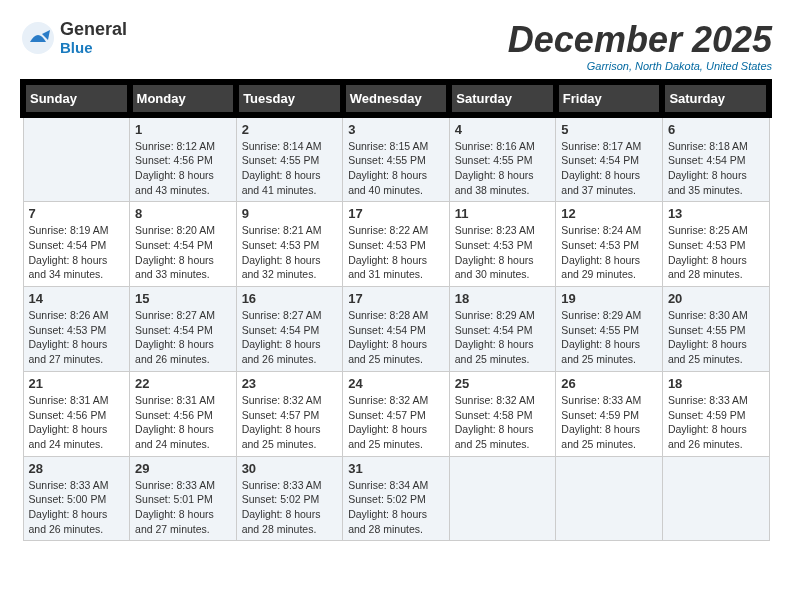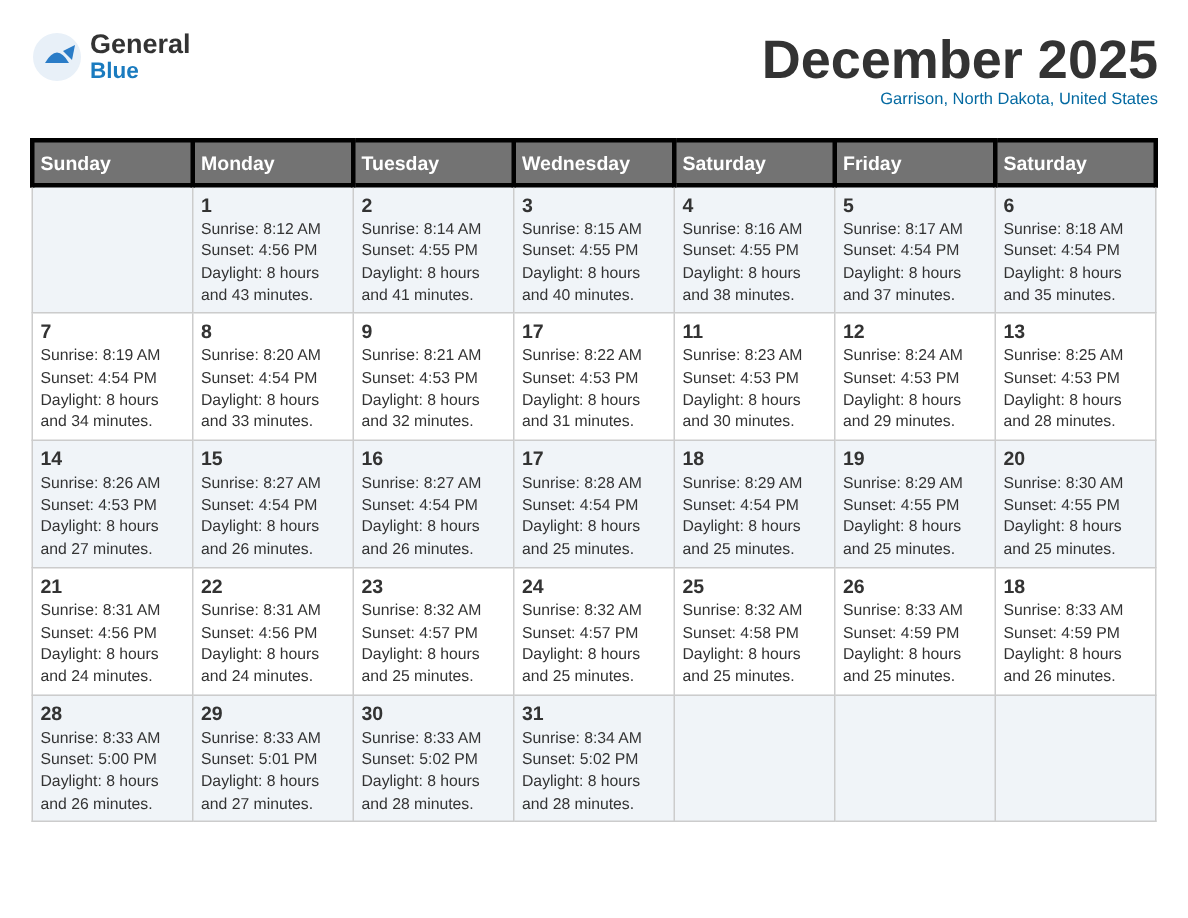--- a/index.html
+++ b/index.html
@@ -7,58 +7,59 @@
       font-family: Arial, sans-serif;
       background: #fff;
       width: 792px;
       min-height: 612px;
       padding: 20px;
     }
     .header {
       display: flex;
       justify-content: space-between;
       align-items: flex-start;
-      margin-bottom: 20px;
+      margin-bottom: 7px;
     }
     .logo {
       display: flex;
       flex-direction: column;
       align-items: flex-start;
     }
     .logo-row {
       display: flex;
       align-items: center;
       gap: 4px;
     }
     .title-block {
       text-align: right;
+      font-style: italic;
     }
     .month-title {
       font-size: 36px;
       font-weight: bold;
       color: #333;
       line-height: 1.1;
     }
     .location-title {
       font-size: 11px;
       color: #0369a1;
     }
     table {
       width: 100%;
       border-collapse: collapse;
       table-layout: fixed;
     }
     thead tr th {
-      background-color: #737373;
+      background-color: #404040;
       color: #fff;
       font-size: 13px;
       font-weight: bold;
       padding: 6px 4px;
       text-align: left;
-      border: 3px solid #000000;
+      border: 6px solid #000000;
     }
     tbody tr td {
       vertical-align: top;
       border: 1px solid #ccc;
       padding: 4px 5px;
       font-size: 11px;
       color: #333;
       height: 80px;
     }
     tbody tr:nth-child(odd) td {

